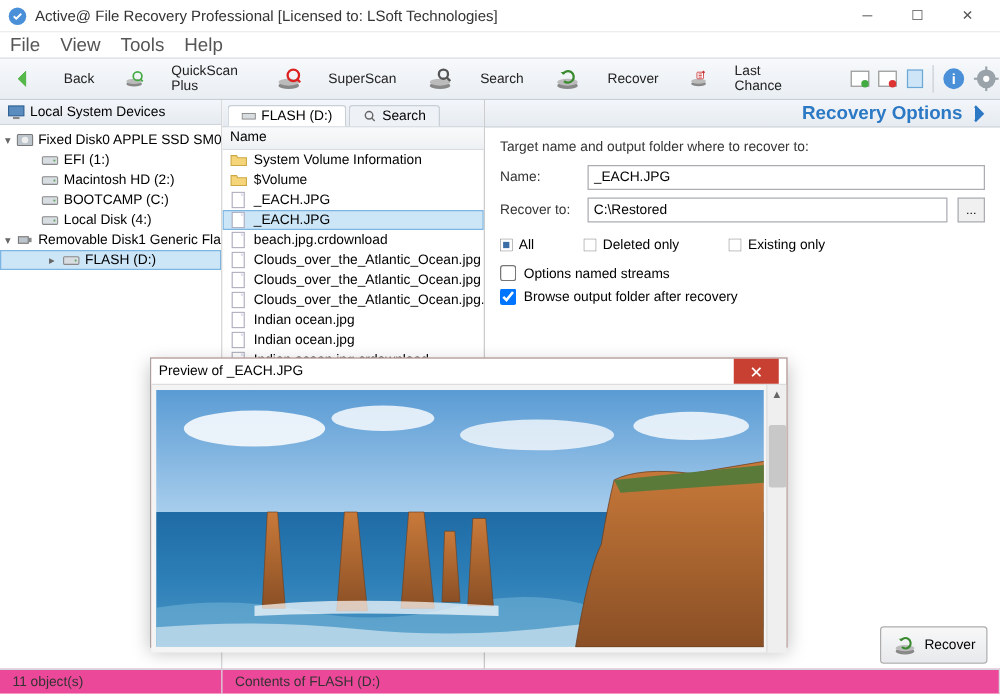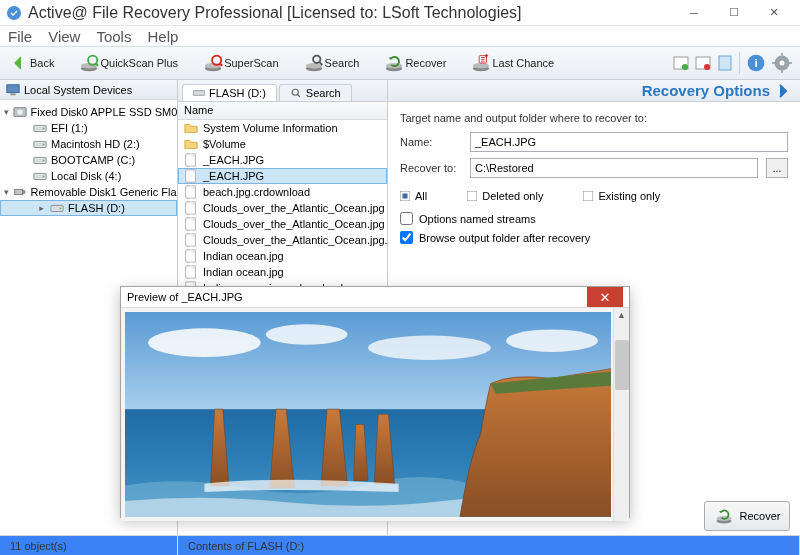--- a/index.html
+++ b/index.html
@@ -1,30 +1,30 @@
 <!DOCTYPE html>
 <html><head>
 <meta charset="utf-8">
 <style>
 * { margin: 0; padding: 0; box-sizing: border-box; font-family: "Segoe UI", Tahoma, sans-serif; }
 body { width: 800px; height: 555px; background: #fff; font-size: 11px; color: #000; overflow: hidden; position: relative; }
 
 
 .titlebar { height: 26px; background: #fff; display: flex; align-items: center; padding: 0 6px; border-bottom: 1px solid #e8e8e8; }
 .titlebar .title-icon { width: 16px; height: 16px; margin-right: 6px; }
-.titlebar .title-text { flex: 1; font-size: 16px; color: #333; }
+.titlebar .title-text { flex: 1; font-size: 12px; color: #333; }
 .titlebar .winbtn { width: 40px; height: 24px; display: flex; align-items: center; justify-content: center; cursor: pointer; color: #555; }
 
 
 .menubar { height: 20px; background: #fff; display: flex; align-items: center; padding: 0 8px; gap: 16px; color: #555; font-size: 15px; }
 .menubar span { cursor: pointer; }
 
 
 .toolbar { height: 34px; background: linear-gradient(#f7f9fb,#e9eef3); border-top: 1px solid #d6dde4; border-bottom: 1px solid #c8cfd6; display: flex; align-items: center; padding: 0 8px; gap: 24px; }
-.toolbar .tbtn { display: flex; align-items: center; gap: 0; cursor: pointer; font-size: 11px; color: #222; }
+.toolbar .tbtn { display: flex; align-items: center; gap: 21px; cursor: pointer; font-size: 11px; color: #222; }
 .toolbar .tbtn .tico { width: 22px; height: 22px; }
 .toolbar .spacer { flex: 1; }
 .toolbar .small-ico { width: 16px; height: 16px; cursor: pointer; }
 .toolbar .right-icons { display: flex; gap: 6px; align-items: center; }
 .toolbar .sep { width: 1px; height: 22px; background: #c8cfd6; }
 
 
 .main { position: absolute; top: 80px; left: 0; right: 0; bottom: 20px; display: flex; }
 .sidebar { width: 178px; background: #fff; border-right: 1px solid #ccc; overflow: hidden; }
 .sidebar-header { background: linear-gradient(#f3f6fa,#e6ebf1); height: 20px; display: flex; align-items: center; padding: 0 6px; font-size: 11px; border-bottom: 1px solid #d0d5db; gap: 4px; }
@@ -68,21 +68,21 @@
 .preview-title { height: 24px; background: #fff; display: flex; align-items: center; padding: 0 6px; font-size: 11px; border-bottom: 1px solid #ddd; }
 .preview-title .txt { flex: 1; }
 .preview-close { width: 36px; height: 20px; background: #c84031; color: #fff; display: flex; align-items: center; justify-content: center; cursor: pointer; font-size: 13px; }
 .preview-body { flex: 1; padding: 4px 18px 4px 4px; position: relative; background: #f4f4f4; }
 .preview-img { width: 100%; height: 100%; }
 .preview-scroll { position: absolute; right: 0; top: 0; bottom: 0; width: 16px; background: #efefef; border-left: 1px solid #ddd; }
 .preview-scroll .thumb { width: 14px; height: 50px; background: #c8c8c8; margin: 18px auto 0; border-radius: 2px; }
 .preview-scroll .arr { font-size: 9px; text-align: center; color: #666; height:14px; line-height:14px;}
 
 
-.statusbar { position: absolute; bottom: 0; left: 0; right: 0; height: 20px; background: #3b82f6; border-top: 1px solid #d0d5db; display: flex; align-items: center; font-size: 11px; color: #333; }
+.statusbar { position: absolute; bottom: 0; left: 0; right: 0; height: 20px; background: #ec4899; border-top: 1px solid #d0d5db; display: flex; align-items: center; font-size: 11px; color: #333; }
 .statusbar .cell { padding: 0 10px; border-right: 1px solid #d8dde2; height: 100%; display: flex; align-items: center; }
 .statusbar .cell:first-child { width: 178px; }
 </style>
 </head>
 <body>
 
 <div class="titlebar">
   <svg class="title-icon" viewBox="0 0 16 16">
       <circle cx="8" cy="8" r="7" fill="#4a90d9"></circle>
       <path d="M5 8l2 2 4-4" stroke="#fff" stroke-width="1.5" fill="none"></path>

